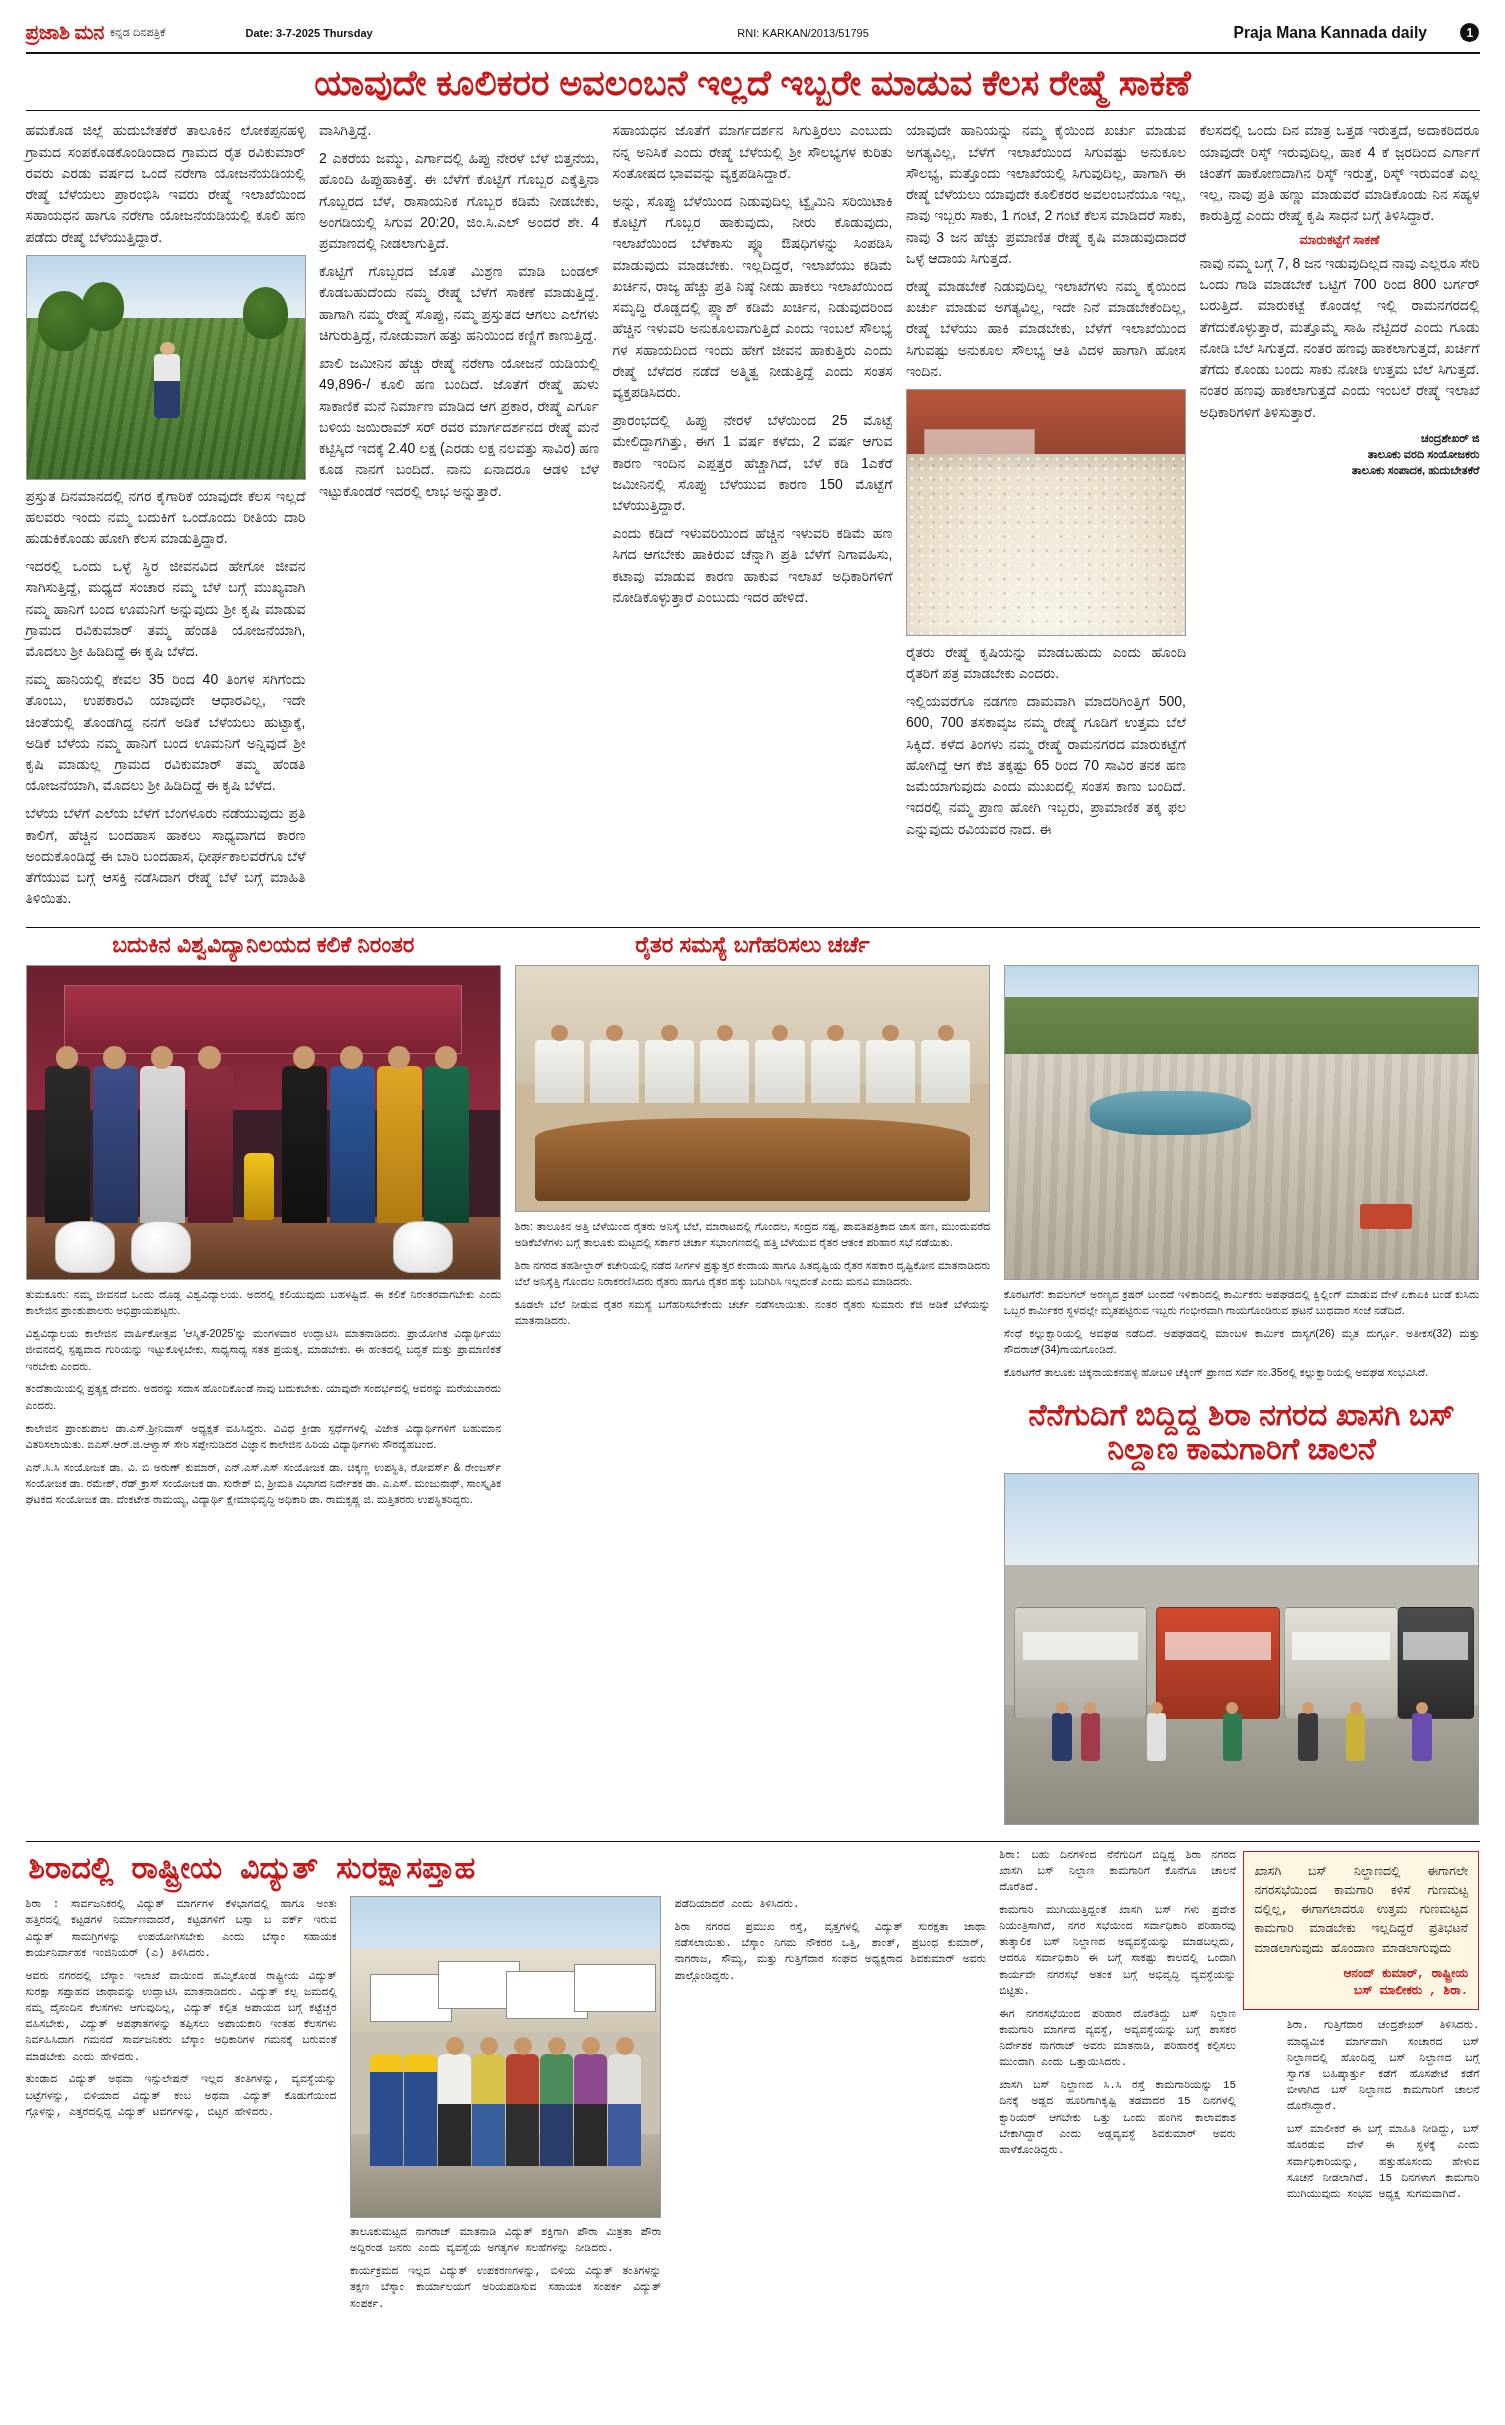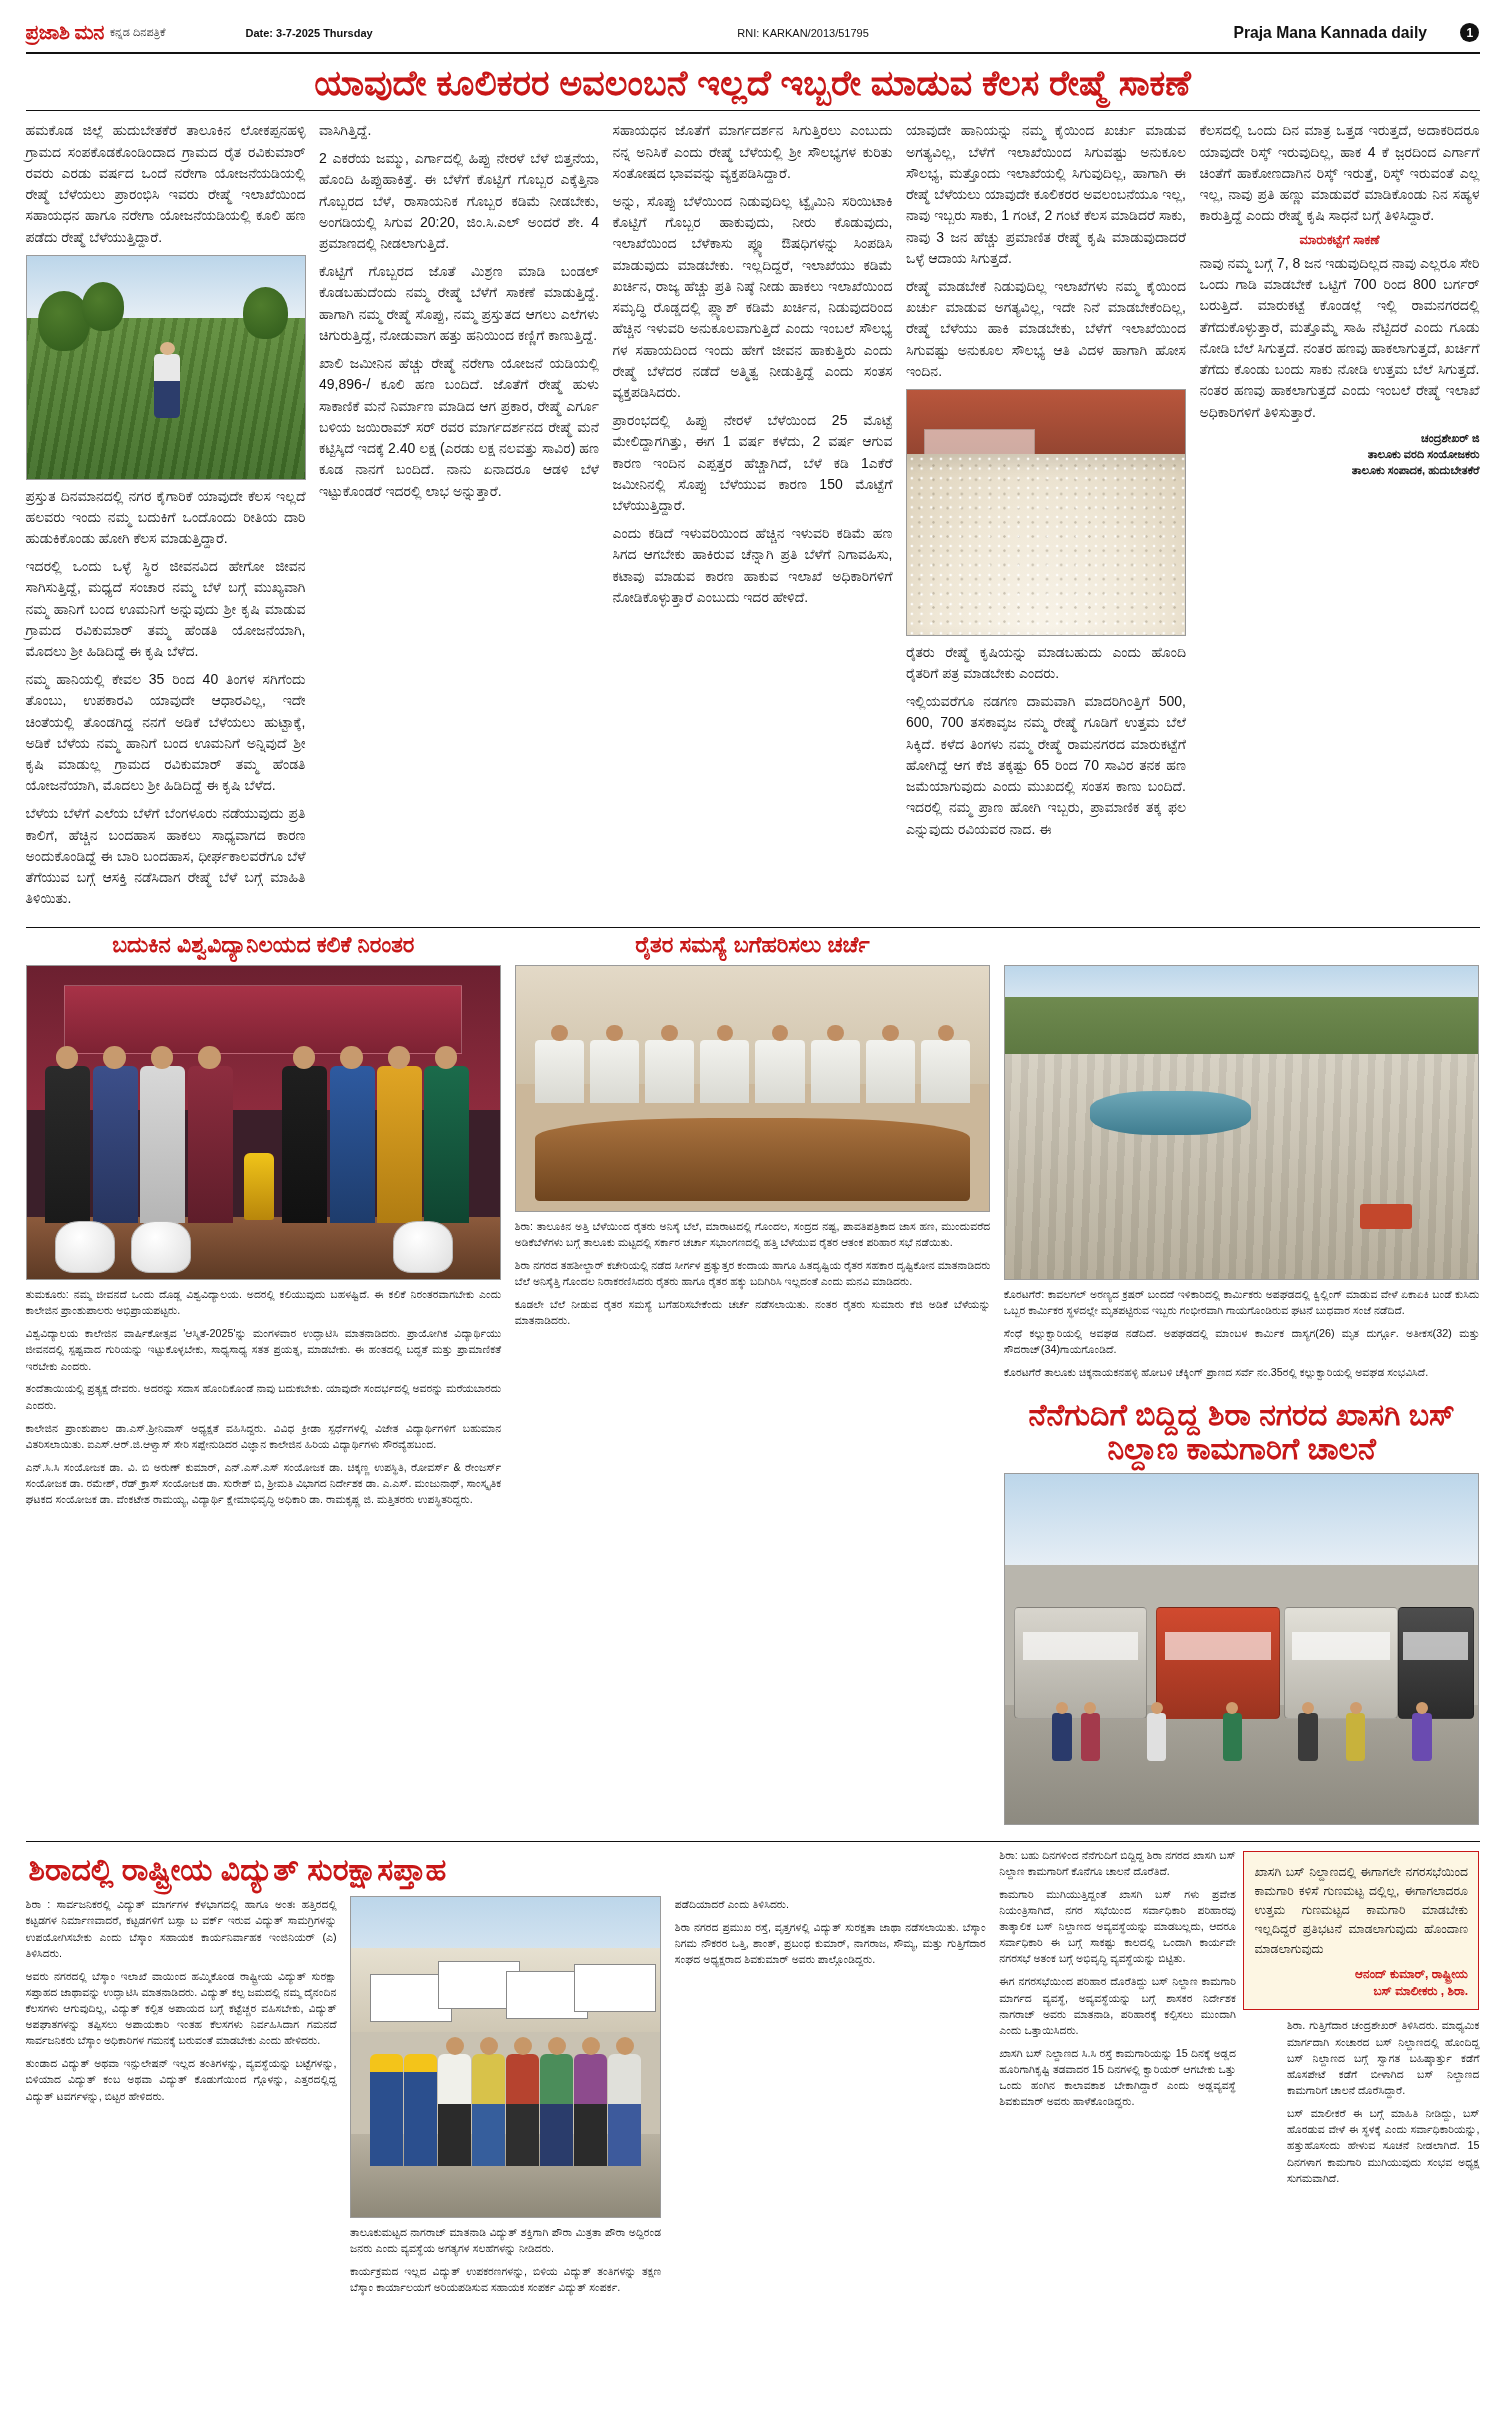--- a/index.html
+++ b/index.html
@@ -470,21 +470,21 @@
         <div class="ppl" style="left:46%; background:#2f7a4e;"></div>
         <div class="ppl" style="left:62%; background:#3b3b3b;"></div>
         <div class="ppl" style="left:72%; background:#c8b23c;"></div>
         <div class="ppl" style="left:86%; background:#6a4bb0;"></div>
       </div>
     </div>
   </div>
 
   <div class="rule-top" style="margin-top:10.5px;"></div>
 
-  <div class="cols" style="grid-template-columns: 2fr 1fr; gap:13.5px; margin-top:0;">
+  <div class="cols" style="grid-template-columns: 2fr 1fr; gap:13.5px; margin-top:0;font-family:Liberation Mono, monospace;">
 
     <div class="col">
       <div class="section-head big" style="text-align:left; padding-left:3px;">ಶಿರಾದಲ್ಲಿ ರಾಷ್ಟ್ರೀಯ ವಿದ್ಯುತ್ ಸುರಕ್ಷಾಸಪ್ತಾಹ</div>
 
       <div class="cols cols-3" style="margin-top:3px;">
         <div class="col">
           <div class="body-text small">
             <p>ಶಿರಾ : ಸಾರ್ವಜನಿಕರಲ್ಲಿ ವಿದ್ಯುತ್ ಮಾರ್ಗಗಳ ಕೆಳಭಾಗದಲ್ಲಿ ಹಾಗೂ ಅಂತಃ ಹತ್ತಿರದಲ್ಲಿ ಕಟ್ಟಡಗಳ ನಿರ್ಮಾಣವಾದರೆ, ಕಟ್ಟಡಗಳಿಗೆ ಬಸ್ಸಾ ಬ ವರ್ಕ್ ಇರುವ ವಿದ್ಯುತ್ ಸಾಮಗ್ರಿಗಳನ್ನು ಉಪಯೋಗಿಸಬೇಕು ಎಂದು ಬೆಸ್ಕಾಂ ಸಹಾಯಕ ಕಾರ್ಯನಿರ್ವಾಹಕ ಇಂಜಿನಿಯರ್ (ಎ) ತಿಳಿಸಿದರು.</p>
             <p>ಅವರು ನಗರದಲ್ಲಿ ಬೆಸ್ಕಾಂ ಇಲಾಖೆ ವಾಯಿಂದ ಹಮ್ಮಿಕೊಂಡ ರಾಷ್ಟ್ರೀಯ ವಿದ್ಯುತ್ ಸುರಕ್ಷಾ ಸಪ್ತಾಹದ ಜಾಥಾವನ್ನು ಉದ್ಘಾಟಿಸಿ ಮಾತನಾಡಿದರು. ವಿದ್ಯುತ್ ಕಲ್ಪ ಜಮದಲ್ಲಿ ನಮ್ಮ ದೈನಂದಿನ ಕೆಲಸಗಳು ಆಗುವುದಿಲ್ಲ, ವಿದ್ಯುತ್ ಕಲ್ಪಿತ ಅಪಾಯದ ಬಗ್ಗೆ ಕಟ್ಟೆಚ್ಚರ ವಹಿಸಬೇಕು, ವಿದ್ಯುತ್ ಅಪಘಾತಗಳನ್ನು ತಪ್ಪಿಸಲು ಅಪಾಯಕಾರಿ ಇಂತಹ ಕೆಲಸಗಳು ನಿರ್ವಹಿಸಿದಾಗ ಗಮನದೆ ಸಾರ್ವಜನಿಕರು ಬೆಸ್ಕಾಂ ಅಧಿಕಾರಿಗಳ ಗಮನಕ್ಕೆ ಬರುವಂತೆ ಮಾಡಬೇಕು ಎಂದು ಹೇಳಿದರು.</p>
             <p>ತುಂಡಾದ ವಿದ್ಯುತ್ ಅಥವಾ ಇನ್ಸುಲೇಷನ್ ಇಲ್ಲದ ತಂತಿಗಳನ್ನು, ವ್ಯವಸ್ಥೆಯನ್ನು ಬಟ್ಟೆಗಳನ್ನು, ಬಿಳಿಯಾದ ವಿದ್ಯುತ್ ಕಂಬ ಅಥವಾ ವಿದ್ಯುತ್ ಕೊಡುಗೆಯಿಂದ ಗ್ಗೊಳನ್ನು, ಎತ್ತರದಲ್ಲಿದ್ದ ವಿದ್ಯುತ್ ಟವರ್ಗಳನ್ನು, ಬಿಟ್ಟರ ಹೇಳಿದರು.</p>

